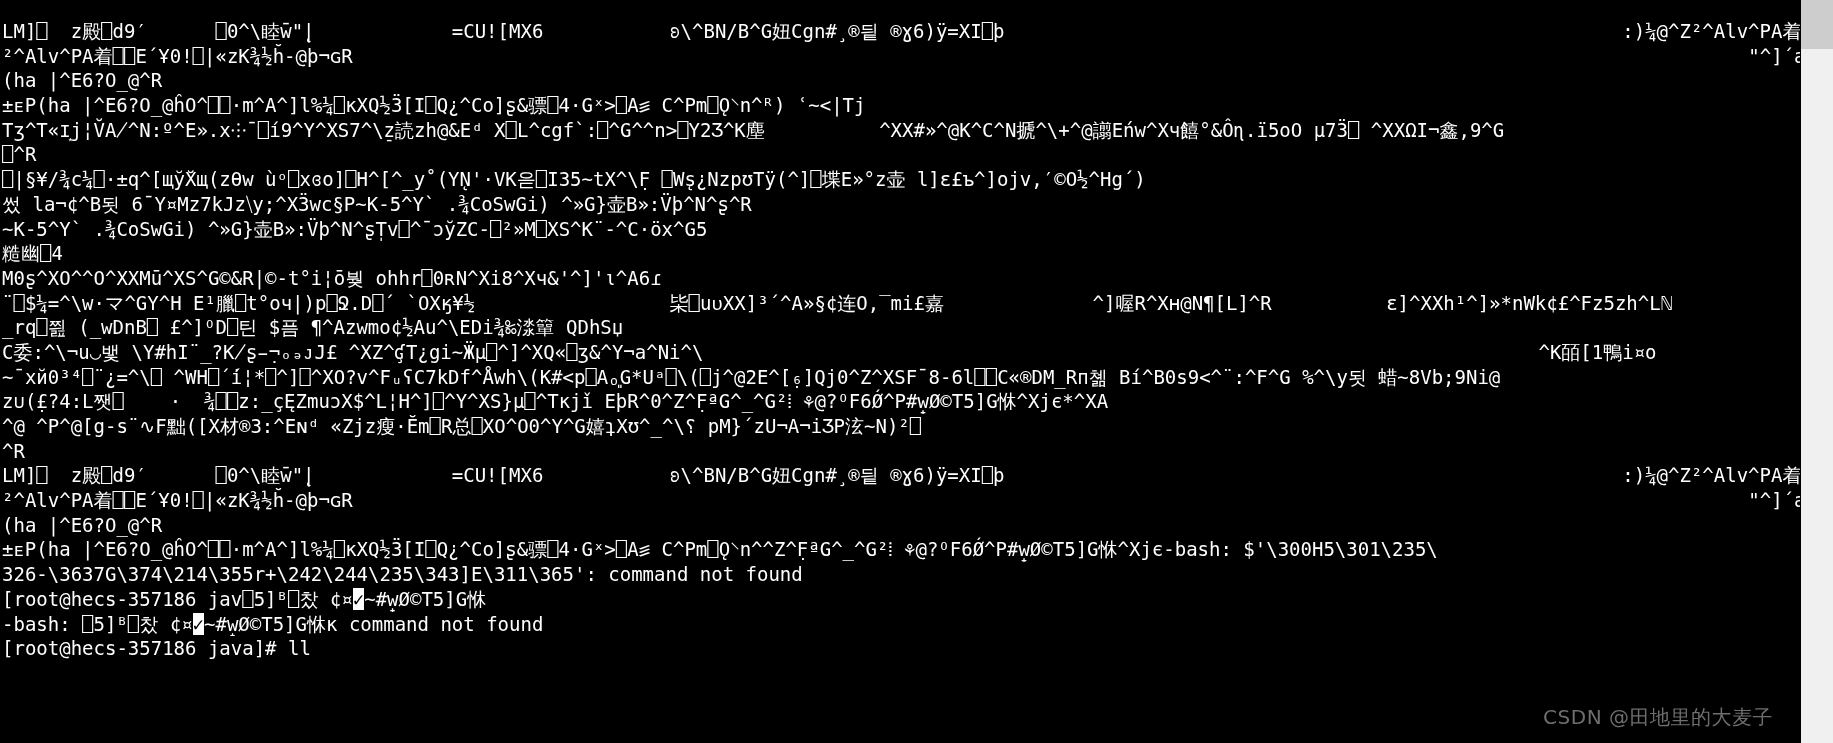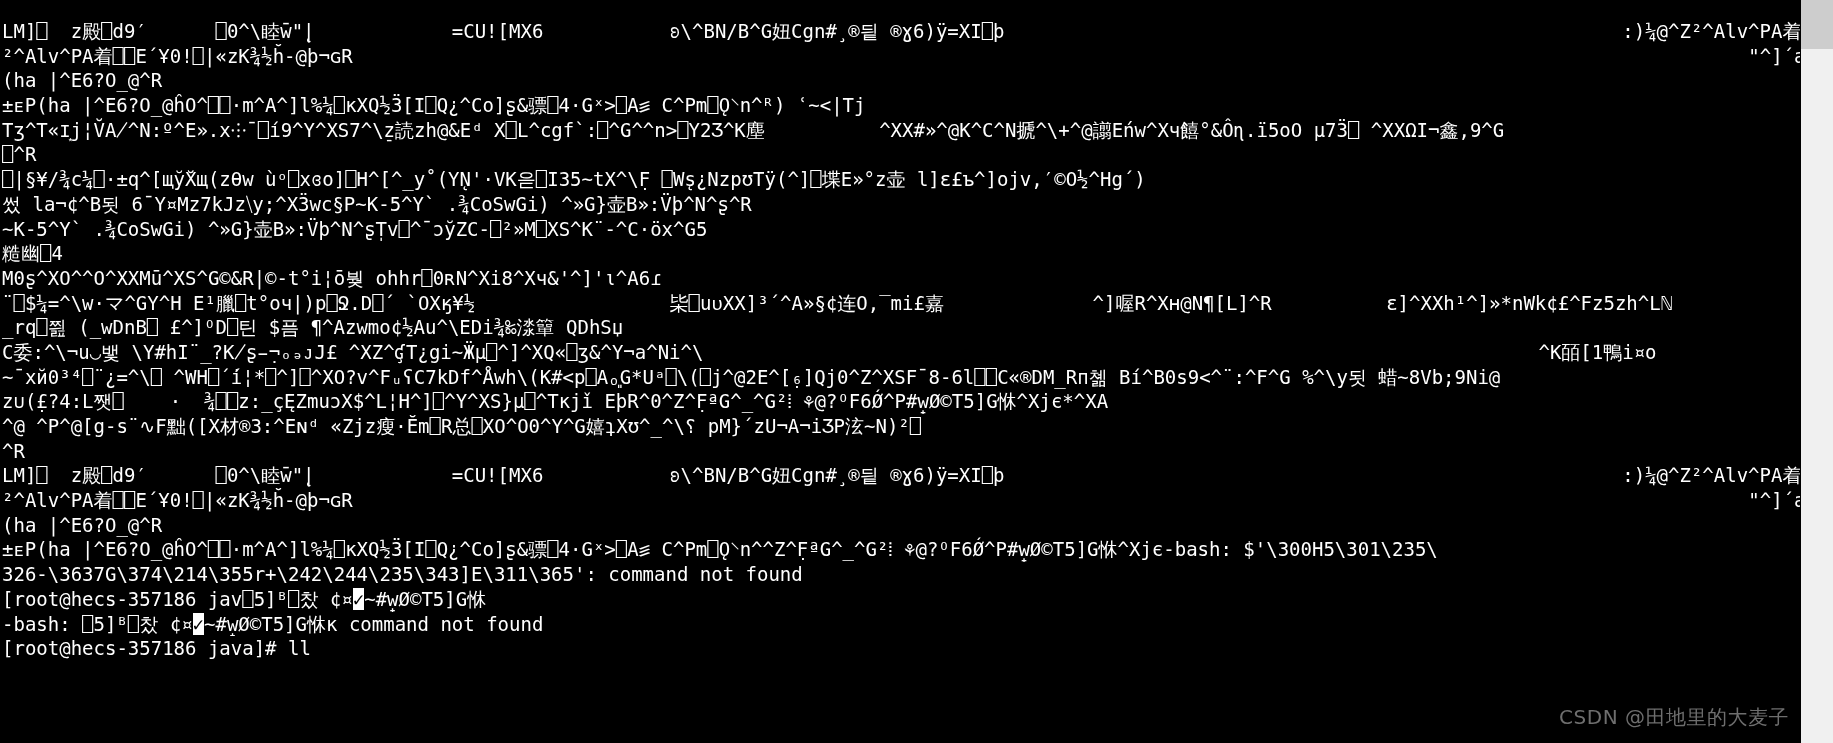--- a/index.html
+++ b/index.html
@@ -61,21 +61,21 @@
   #scrollbar-thumb {
     position: absolute;
     left: 0;
     top: 0;
     width: 32px;
     height: 49px;
     background: #cdcdcd;
   }
   #watermark {
     position: absolute;
-    right: 44px;
+    right: 60px;
     bottom: 12px;
     color: #6e6e6e;
     font-family: "DejaVu Sans", "Liberation Sans", sans-serif;
     font-size: 20px;
     letter-spacing: 0.5px;
     white-space: nowrap;
     user-select: none;
   }
 </style>
 </head>

